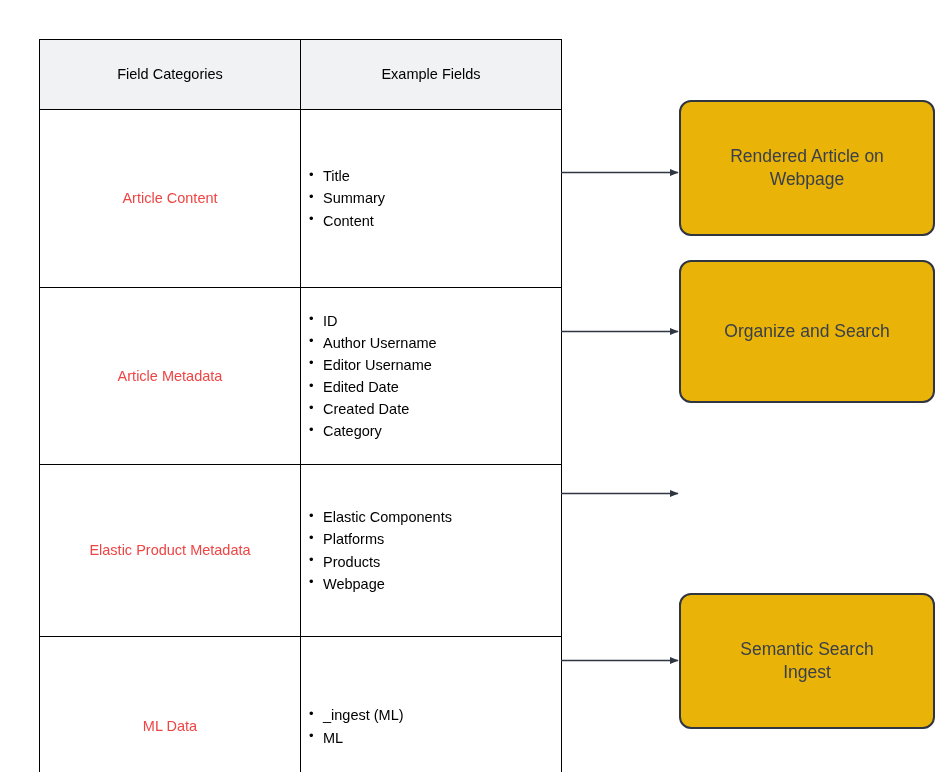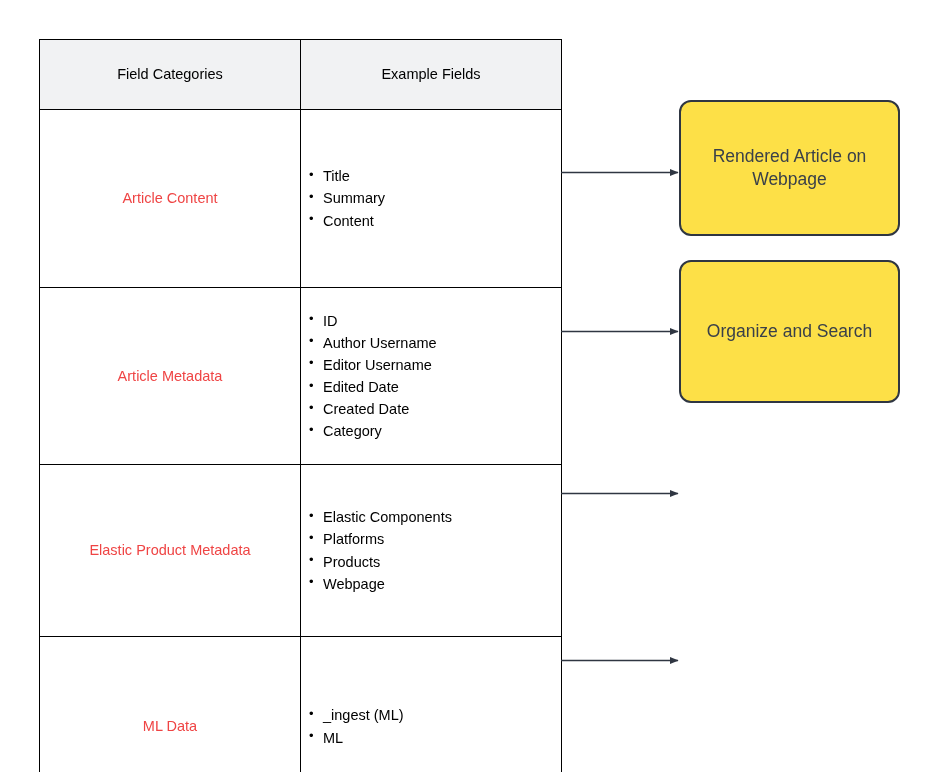--- a/index.html
+++ b/index.html
@@ -90,25 +90,25 @@
   
   tr.row-h1 td { height: 161px; }
   tr.row-h2 td { height: 160px; }
   tr.row-h3 td { height: 155px; }
   tr.row-h4 td { height: 163px; }
 
   
   .outcome-box {
     position: absolute;
     left: 679px;
-    width: 221px;
+    width: 256px;
     box-sizing: border-box;
     border: 2.2px solid #2f3642;
     border-radius: 12px;
-    background: #fde047;
+    background: #eab308;
     display: flex;
     align-items: center;
     justify-content: center;
     text-align: center;
     color: #3a4049;
     font-size: 17.5px;
     line-height: 1.3;
     padding: 0 2px;
   }
   .outcome-box span { display: block; white-space: pre-line; }
@@ -201,14 +201,18 @@
     <line x1="561" y1="660.5" x2="678" y2="660.5" stroke="#2f3642" stroke-width="1.7" marker-end="url(#arrowhead)"></line>
   </svg>
 
   <div class="outcome-box" id="outcome-box-1">
     <span>Rendered Article on
 Webpage</span>
   </div>
   <div class="outcome-box" id="outcome-box-2">
     <span>Organize and Search</span>
   </div>
+  <div class="outcome-box" id="outcome-box-4">
+    <span>Semantic Search
+Ingest</span>
+  </div>
 
 </div>
 
 </body></html>

